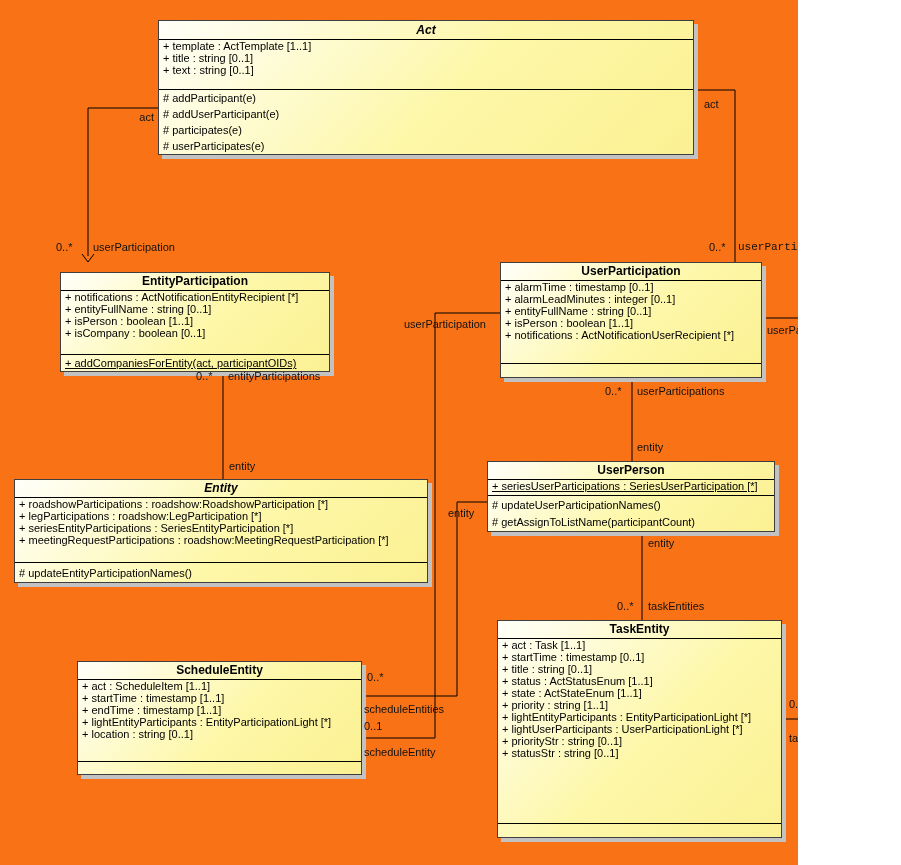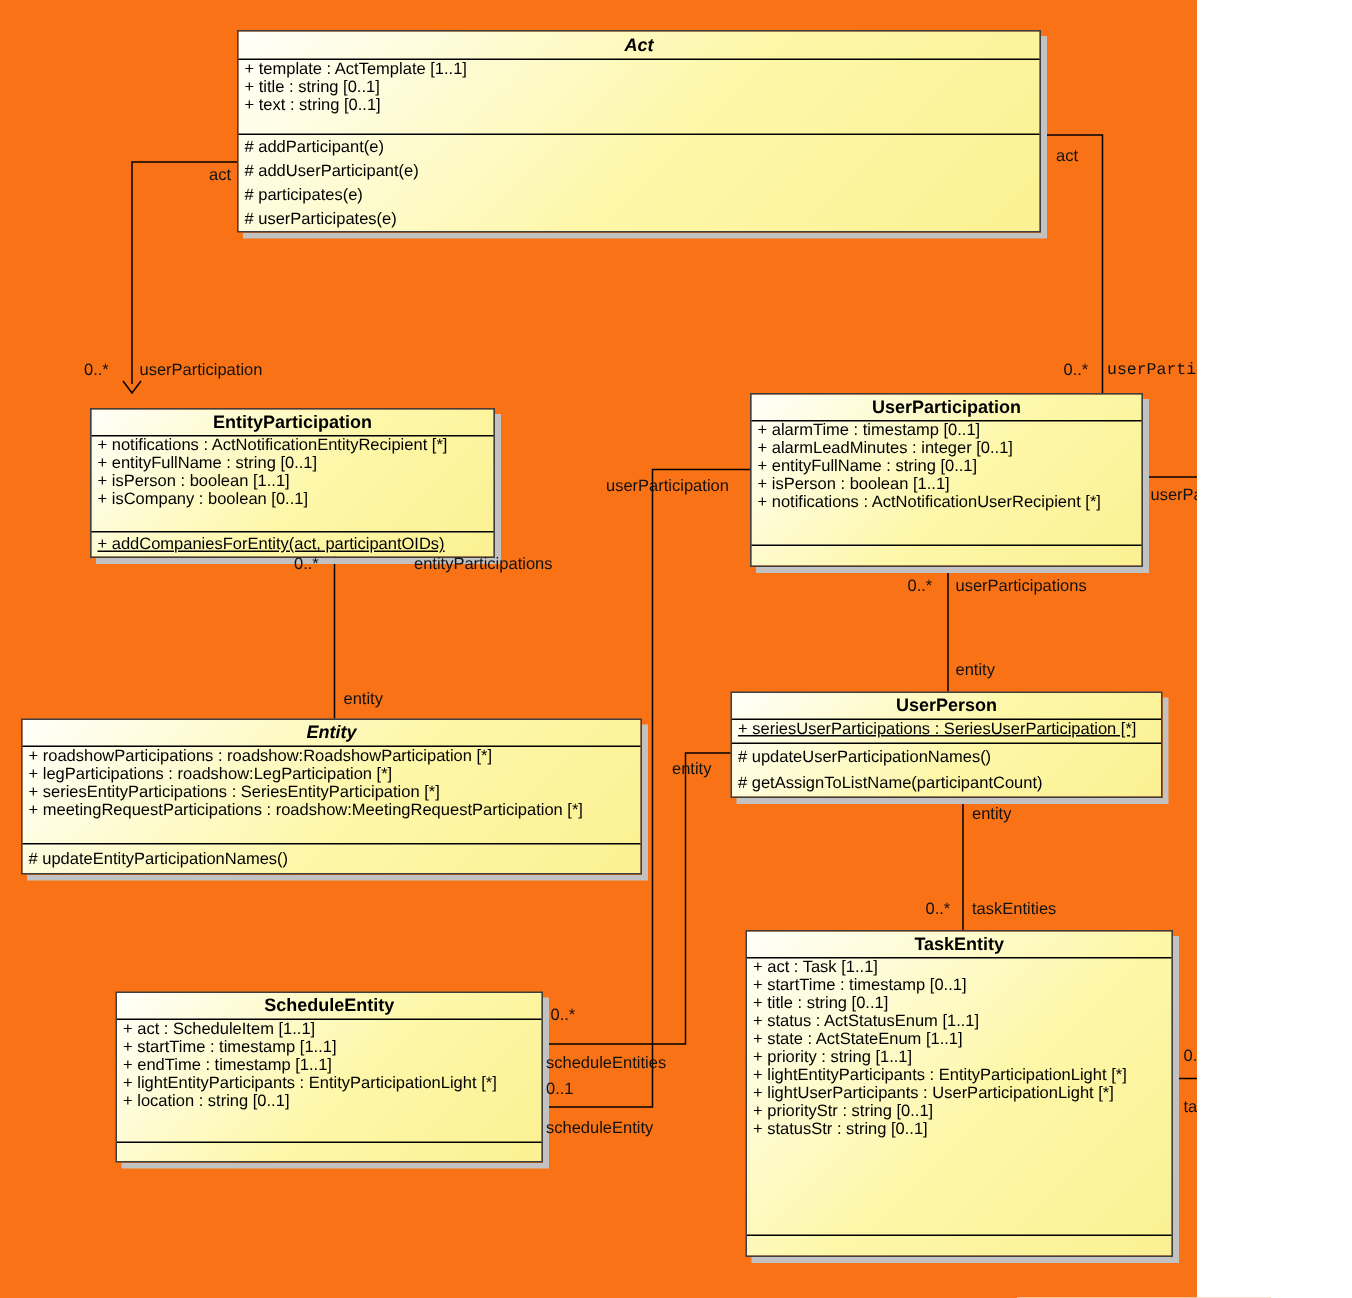--- a/index.html
+++ b/index.html
@@ -155,21 +155,21 @@
 
   <span class="elabel" style="left:124px;top:111px;width:30px;text-align:right;">act</span>
   <span class="elabel" style="left:56px;top:241px;">0..*</span>
   <span class="elabel" style="left:93px;top:241px;">userParticipation</span>
 
   <span class="elabel" style="left:704px;top:98px;">act</span>
   <span class="elabel" style="left:709px;top:241px;">0..*</span>
   <span class="elabel" style="left:738px;top:241px;font-family:Liberation Mono, monospace;">userParticipants</span>
 
   <span class="elabel" style="left:196px;top:370px;">0..*</span>
-  <span class="elabel" style="left:228px;top:370px;margin-left:48px;">entityParticipations</span>
+  <span class="elabel" style="left:228px;top:370px;">entityParticipations</span>
   <span class="elabel" style="left:229px;top:460px;">entity</span>
 
   <span class="elabel" style="left:605px;top:385px;">0..*</span>
   <span class="elabel" style="left:637px;top:385px;">userParticipations</span>
   <span class="elabel" style="left:637px;top:441px;">entity</span>
 
   <span class="elabel" style="left:648px;top:537px;">entity</span>
   <span class="elabel" style="left:617px;top:600px;">0..*</span>
   <span class="elabel" style="left:648px;top:600px;">taskEntities</span>
 

